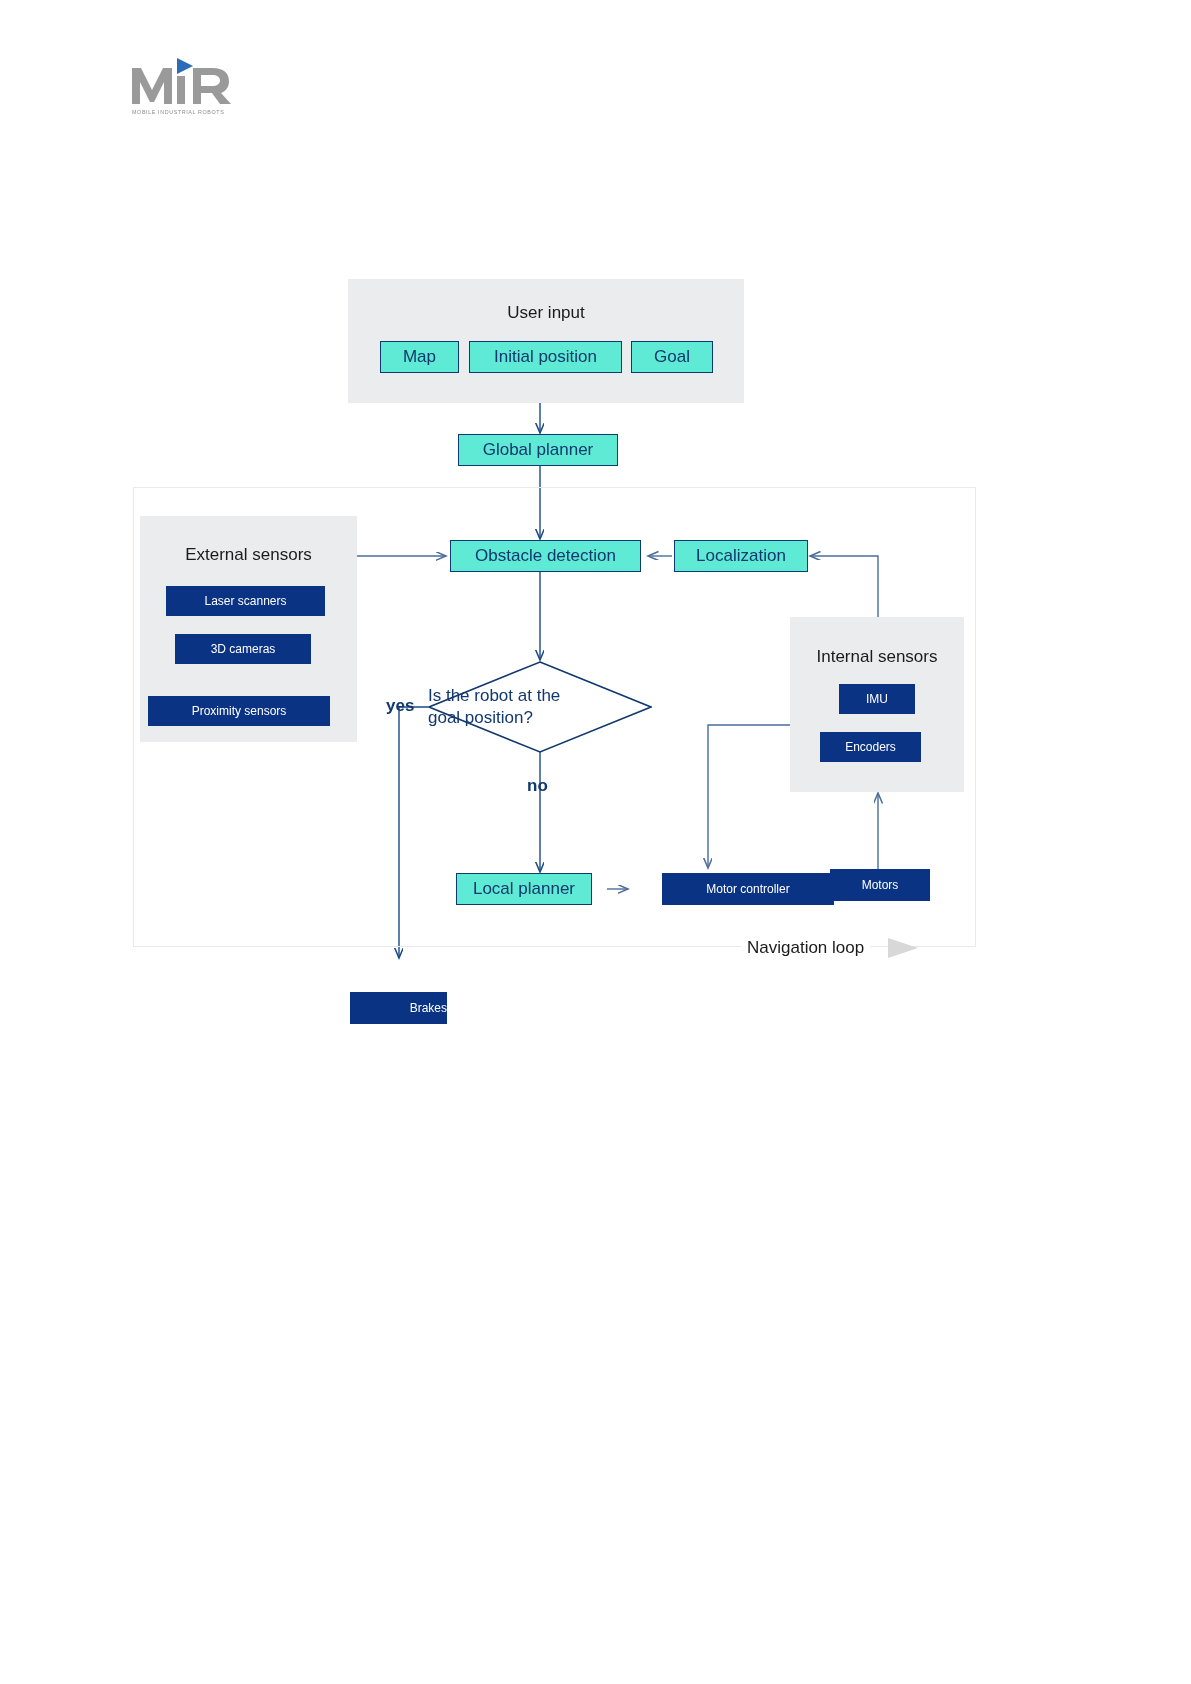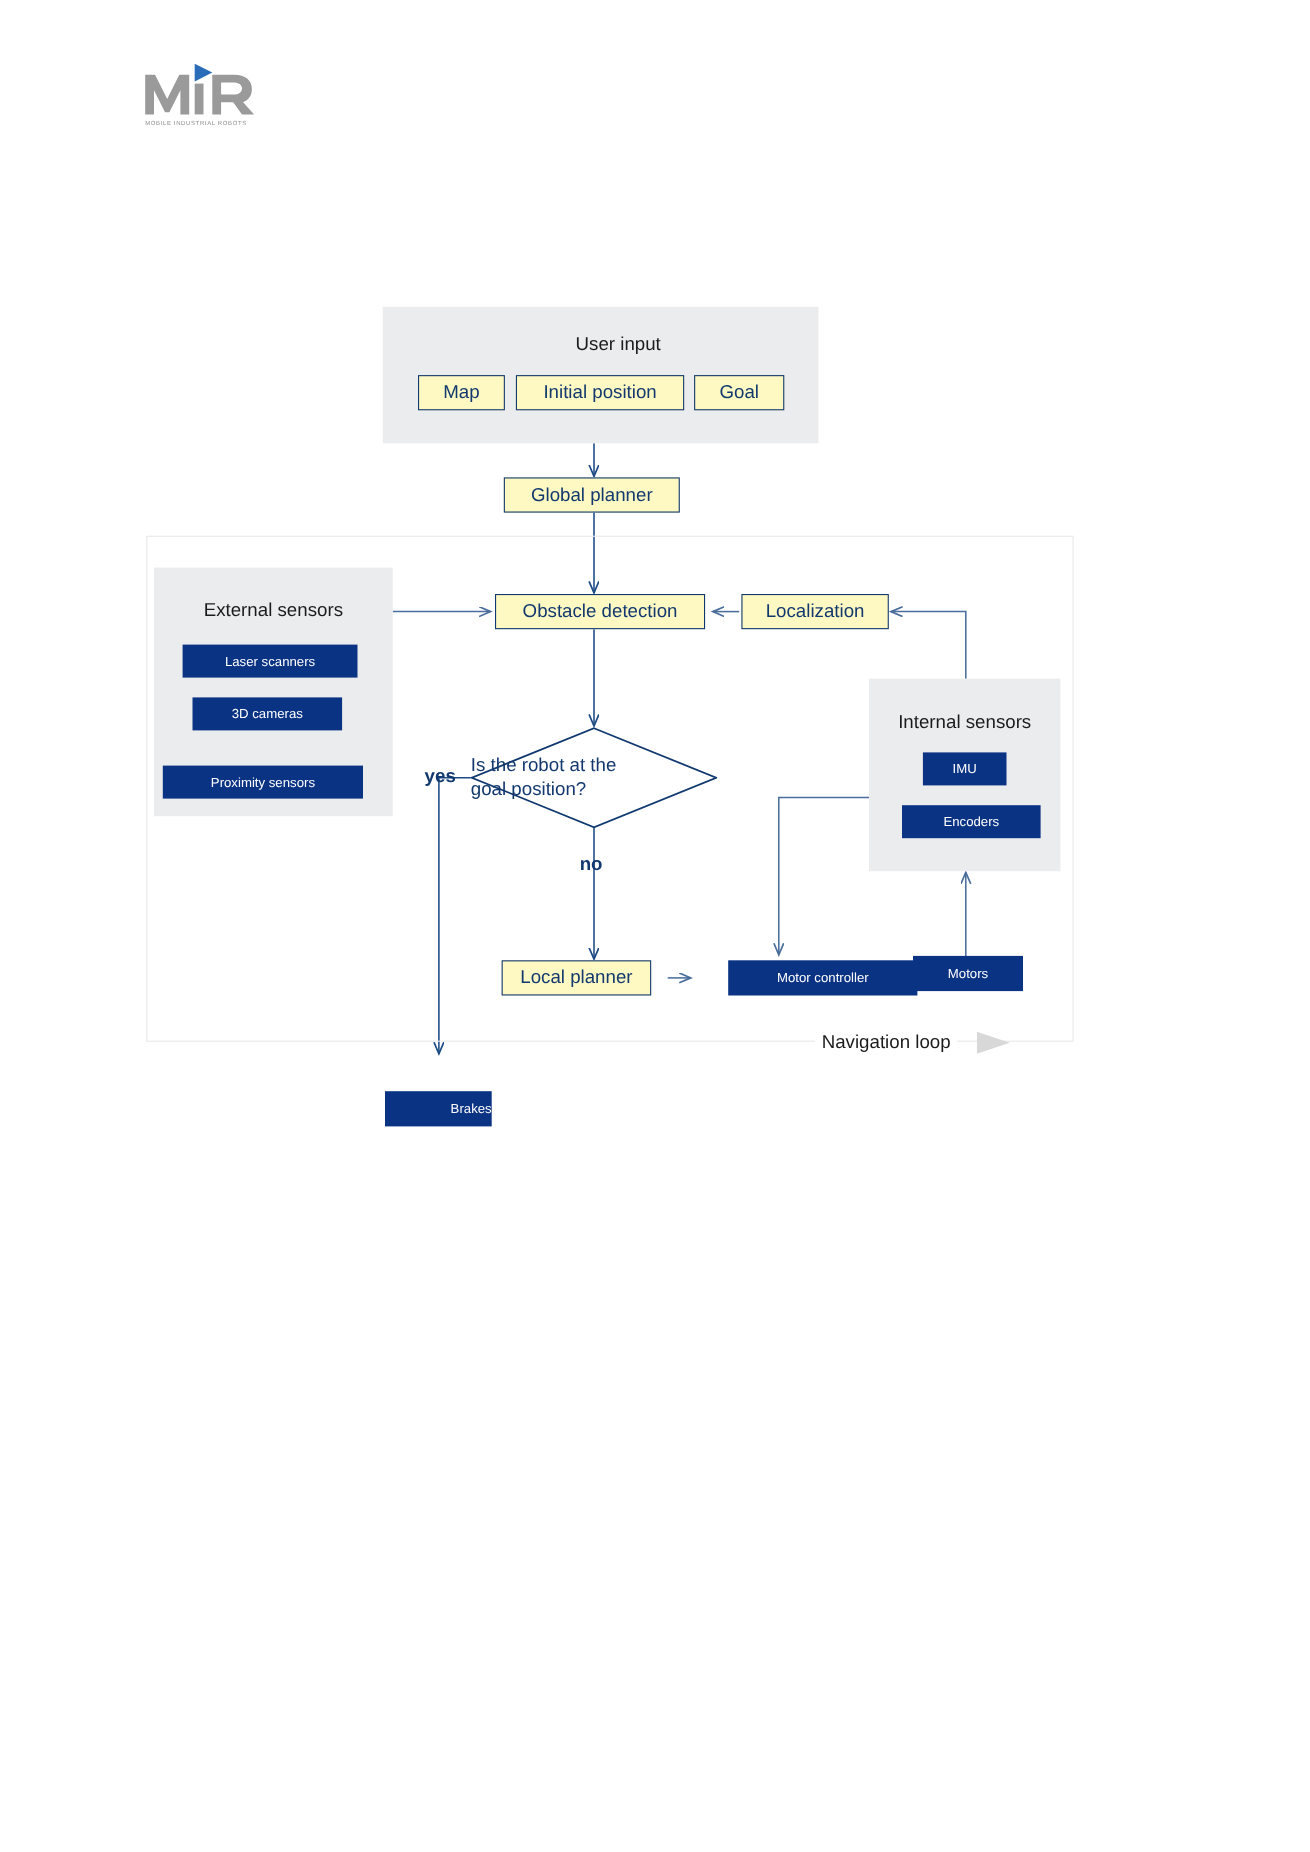--- a/index.html
+++ b/index.html
@@ -12,21 +12,21 @@
 
   
   .logo{position:absolute;left:131px;top:54px;width:110px;height:62px;}
   .logo svg{display:block;}
 
   
   .node{position:absolute;box-sizing:border-box;display:flex;align-items:center;
         justify-content:center;text-align:center;line-height:1.18;}
 
   
-  .box-outline{background:#fef9c3;border:1.6px solid #11386f;color:#12386e;font-size:17px;}
+  .box-outline{background:#5eead4;border:1.6px solid #11386f;color:#12386e;font-size:17px;}
   
   .box-filled{background:#0b3383;color:#ffffff;font-size:12px;}
 
   
   .panel{position:absolute;background:#ebecee;box-sizing:border-box;}
   .panel-title{position:absolute;width:100%;text-align:center;color:#1b1b1b;font-size:17px;}
 
   
   .loop-frame{position:absolute;border:1.5px solid #e9e9e9;box-sizing:border-box;background:transparent;}
   .loop-label{position:absolute;color:#1b1b1b;font-size:17px;background:#ffffff;padding:0 6px;text-align:right;}
@@ -93,21 +93,21 @@
     <line x1="803" y1="885" x2="828" y2="885" stroke="#4a6d9b" stroke-width="1.4" marker-end="url(#ah)"></line>
 
     <line x1="878" y1="869" x2="878" y2="793" stroke="#4a6d9b" stroke-width="1.4" marker-end="url(#ah)"></line>
 
     <path d="M878 617 L878 556 L810 556" fill="none" stroke="#4a6d9b" stroke-width="1.4" marker-end="url(#ah)"></path>
 
     <path d="M790 725 L708 725 L708 868" fill="none" stroke="#4a6d9b" stroke-width="1.4" marker-end="url(#ah)"></path>
   </svg>
 
   <div class="panel" style="left:348px;top:279px;width:396px;height:124px;">
-    <div class="panel-title" style="top:24px;margin-left:16px;">User input</div>
+    <div class="panel-title" style="top:24px;">User input</div>
   </div>
   <div class="node box-outline" style="left:380px;top:341px;width:79px;height:32px;">
     <span>Map</span>
   </div>
   <div class="node box-outline" style="left:469px;top:341px;width:153px;height:32px;">
     <span>Initial position</span>
   </div>
   <div class="node box-outline" style="left:631px;top:341px;width:82px;height:32px;">
     <span>Goal</span>
   </div>
@@ -145,21 +145,21 @@
   <div class="node box-outline" style="left:674px;top:540px;width:134px;height:32px;">
     <span>Localization</span>
   </div>
 
   <div class="panel" style="left:790px;top:617px;width:174px;height:175px;">
     <div class="panel-title" style="top:30px;">Internal sensors</div>
   </div>
   <div class="node box-filled" style="left:839px;top:684px;width:76px;height:30px;">
     <span>IMU</span>
   </div>
-  <div class="node box-filled" style="left:820px;top:732px;width:126px;height:30px;">
+  <div class="node box-filled" style="left:820px;top:732px;width:101px;height:30px;">
     <span>Encoders</span>
   </div>
 
   <div class="diamond-wrap" style="left:428px;top:661px;width:224px;height:92px;">
     <svg width="224" height="92" viewBox="0 0 224 92" xmlns="http://www.w3.org/2000/svg">
       <polygon points="112,1 223,46 112,91 1,46" fill="#ffffff" stroke="#11386f" stroke-width="1.6"></polygon>
     </svg>
     <div class="diamond-text">
       <div>Is the robot at the</div>
       <div>goal position?</div>

